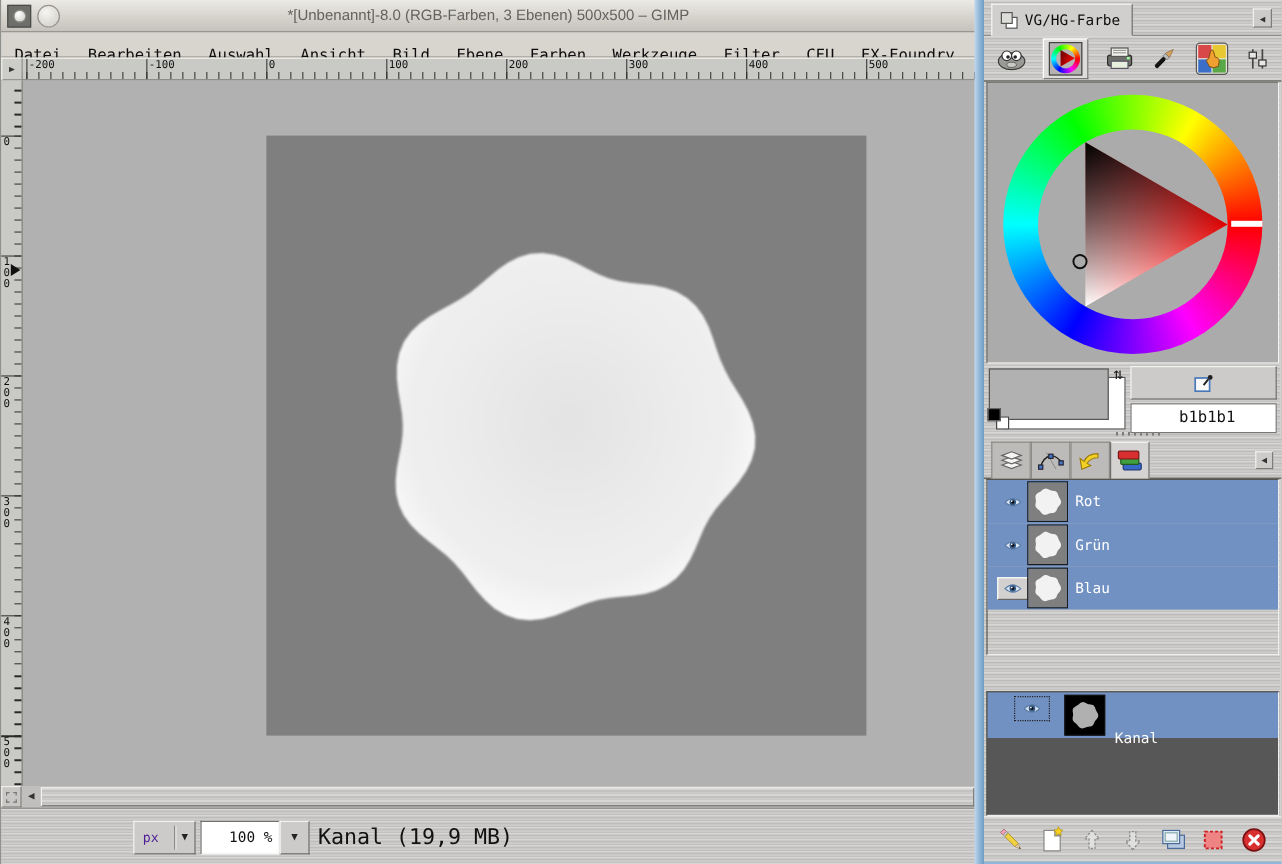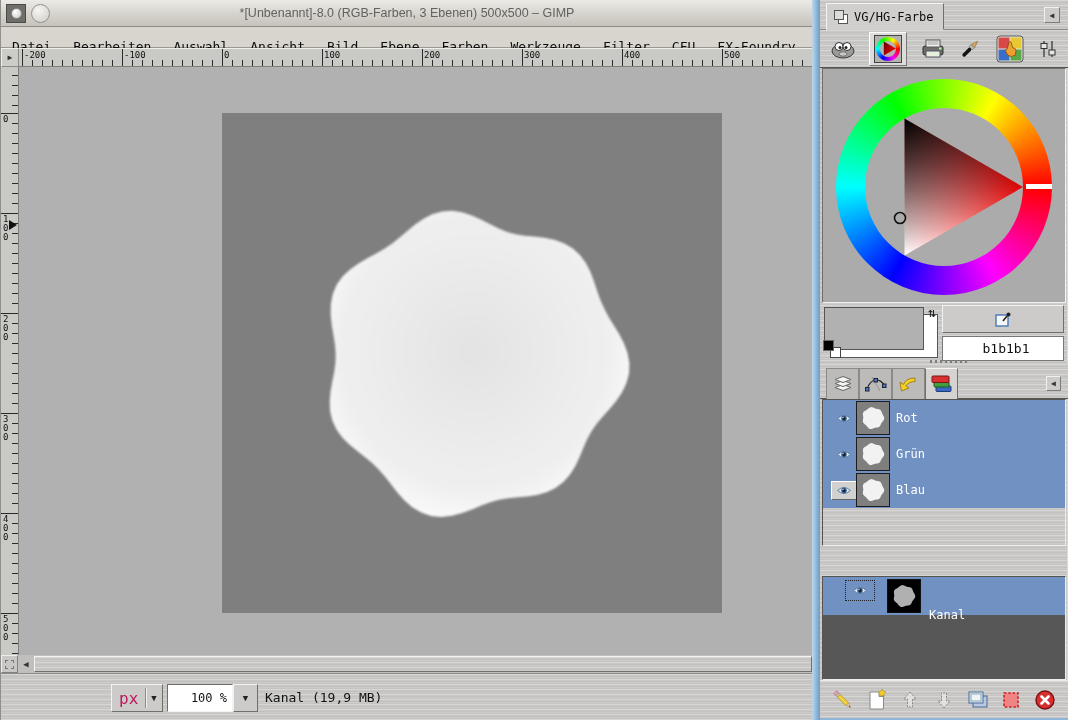--- a/index.html
+++ b/index.html
@@ -69,28 +69,28 @@
   #hscroll { position:absolute; left:0; top:655px; width:812px; height:18px; background:#c0bfbd; }
   #qmask-btn { position:absolute; left:0; top:0; width:17px; height:18px; background:#c8c7c5;
     border:1px solid; border-color:#eeeeec #82827e #82827e #eeeeec; display:flex; align-items:center; justify-content:center; }
   #qmask-btn .sq { width:9px; height:9px; border:1px dashed #777; }
   #hscroll-left { position:absolute; left:17px; top:0; width:16px; height:18px; font-size:9px; color:#333;
     display:flex; align-items:center; justify-content:center; }
   #hscroll-thumb { position:absolute; left:33px; top:1px; width:778px; height:16px; }
 
   #statusbar { position:absolute; left:0; top:673px; width:812px; height:47px; border-top:1px solid #8a8a86; }
   #unit-dd { position:absolute; left:110px; top:10px; width:52px; height:28px; display:flex; align-items:center; background:#cccbc9;}
-  #unit-dd .lbl { font-size:16px; color:#be185d; padding-left:7px; flex:1; }
+  #unit-dd .lbl { font-size:11px; color:#4c1d95; padding-left:7px; flex:1; }
   #unit-dd .sep { width:1px; height:20px; background:#8a8a86; box-shadow:1px 0 0 #f0f0ee; }
   #unit-dd .arr { width:16px; text-align:center; font-size:9px; color:#222; }
   #zoom-box { position:absolute; left:166px; top:10px; width:66px; height:28px; background:#fff;
     font-size:12px; color:#111; text-align:right; line-height:26px; padding-right:5px; }
   #zoom-dd { position:absolute; left:232px; top:10px; width:25px; height:28px; background:#cccbc9;
     font-size:9px; color:#222; text-align:center; line-height:26px; }
-  #status-msg { position:absolute; left:264px; top:10px; height:28px; line-height:28px; font-size:13px; color:#111; }
+  #status-msg { position:absolute; left:264px; top:10px; height:28px; line-height:28px; font-size:18px; color:#111; }
 
   
   #dock-edge { position:absolute; left:812px; top:0; width:8px; height:720px;
     background:linear-gradient(90deg,#c2d8ec,#8fb6d8 55%,#6f9cc4); }
   #dock { position:absolute; left:820px; top:0; width:248px; height:720px; border-right:1px solid #dadad8;text-align:center; }
 
   #dock-tabrow { position:absolute; left:0; top:0; width:248px; height:30px; border-bottom:1px solid #8a8a86; }
   #fg-tab { position:absolute; left:6px; top:3px; height:27px; padding:0 10px 0 6px; display:flex; align-items:center; gap:5px;
     background:#d0cfcd; border:1px solid; border-color:#f4f4f2 #6f6f6c transparent #f4f4f2; }
   #fg-tab .lbl { font-size:12px; color:#0d0d0d; }

